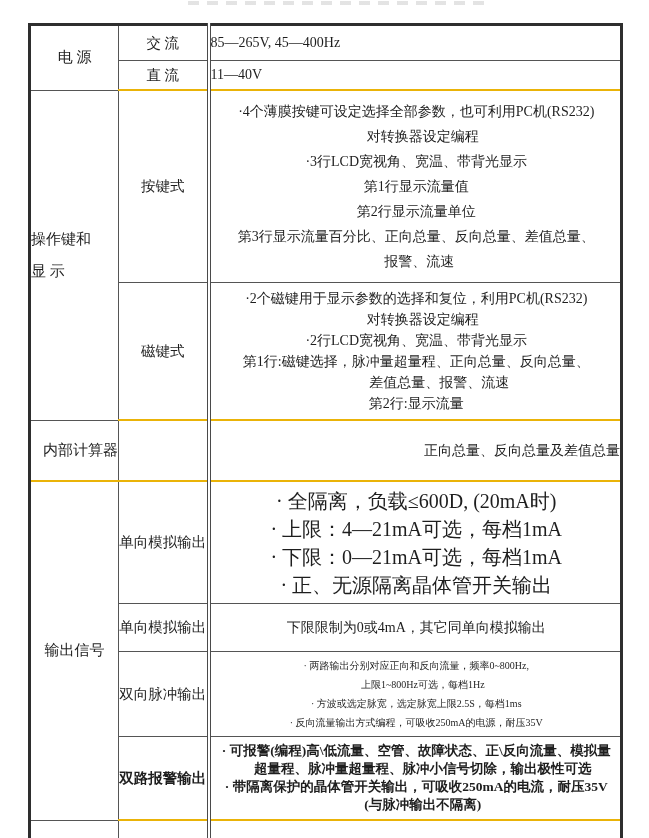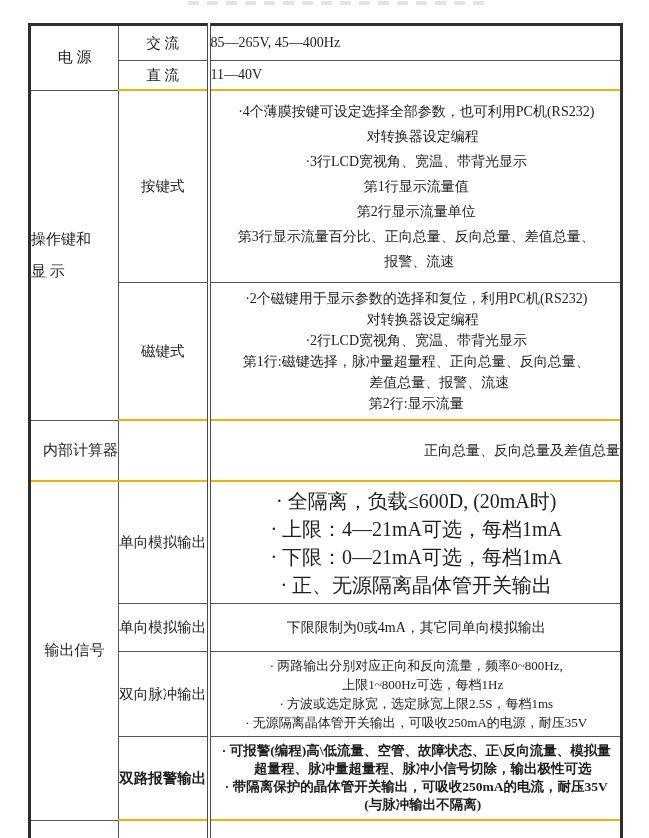--- a/index.html
+++ b/index.html
@@ -23,21 +23,21 @@
   td.c3{border-left:4px double #4a4a4a;}
   .hdr{text-align:center;font-size:15px;}
   .hdr2{text-align:left;font-size:15px;line-height:32px;}
   .sub{text-align:center;font-size:14.5px;}
   .vcenter{text-align:left;}
   .vleft{padding-left:16px;}
   .content{padding:4px 8px 4px 10px;text-align:center;}
   .lh25 div{line-height:25px;font-size:14px;}
   .lh21 div{line-height:21px;font-size:14px;}
   .lh28 div{line-height:28px;font-size:20px;}
-  .lh19 div{line-height:19px;font-size:13px;}
+  .lh19 div{line-height:19px;font-size:10px;}
   .lh18 div{line-height:18px;font-size:13.5px;}
   .i1{padding-left:13px;}
   .i05{padding-left:6px;}
   .i3{padding-left:46px;}
   
   tr.r-ac td{height:34px;}
   tr.r-dc td{height:28px;}
   tr.r-btn td{height:183px;}
   tr.r-mag td{height:128px;}
   tr.r-calc td{height:59px;text-align:right;}
@@ -117,21 +117,21 @@
   <tr class="r-ad">
     <td class="sub">单向模拟输出</td>
     <td class="c3 content">下限限制为0或4mA，其它同单向模拟输出</td>
   </tr>
   <tr class="r-pd">
     <td class="sub">双向脉冲输出</td>
     <td class="c3 content lh19">
       <div>· 两路输出分别对应正向和反向流量，频率0~800Hz,</div>
       <div class="i1">上限1~800Hz可选，每档1Hz</div>
       <div>· 方波或选定脉宽，选定脉宽上限2.5S，每档1ms</div>
-      <div>· 无源隔离晶体管开关输出，可吸收250mA的电源，耐压35V</div>
+      <div>· 反向流量输出方式编程，可吸收250mA的电源，耐压35V</div>
     </td>
   </tr>
   <tr class="r-al secend">
     <td class="sub">双路报警输出</td>
     <td class="c3 content lh18">
       <div>· 可报警(编程)高\低流量、空管、故障状态、正\反向流量、模拟量</div>
       <div class="i1">超量程、脉冲量超量程、脉冲小信号切除，输出极性可选</div>
       <div>· 带隔离保护的晶体管开关输出，可吸收250mA的电流，耐压35V</div>
       <div class="i1">(与脉冲输出不隔离)</div>
     </td>

